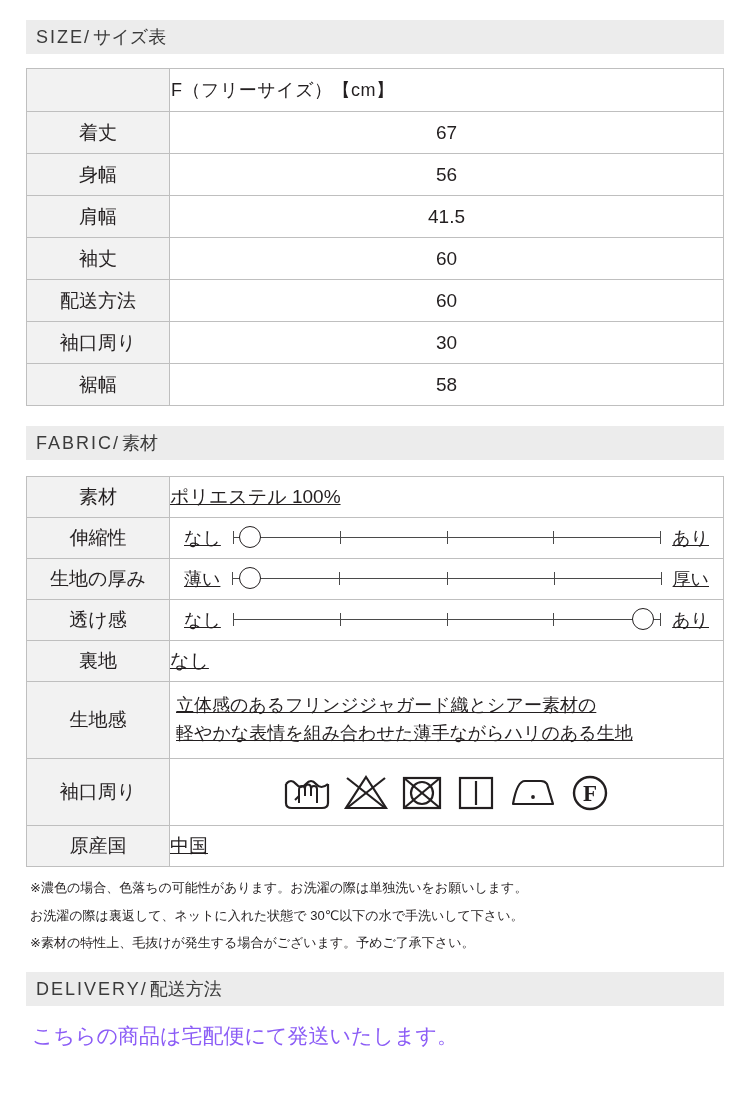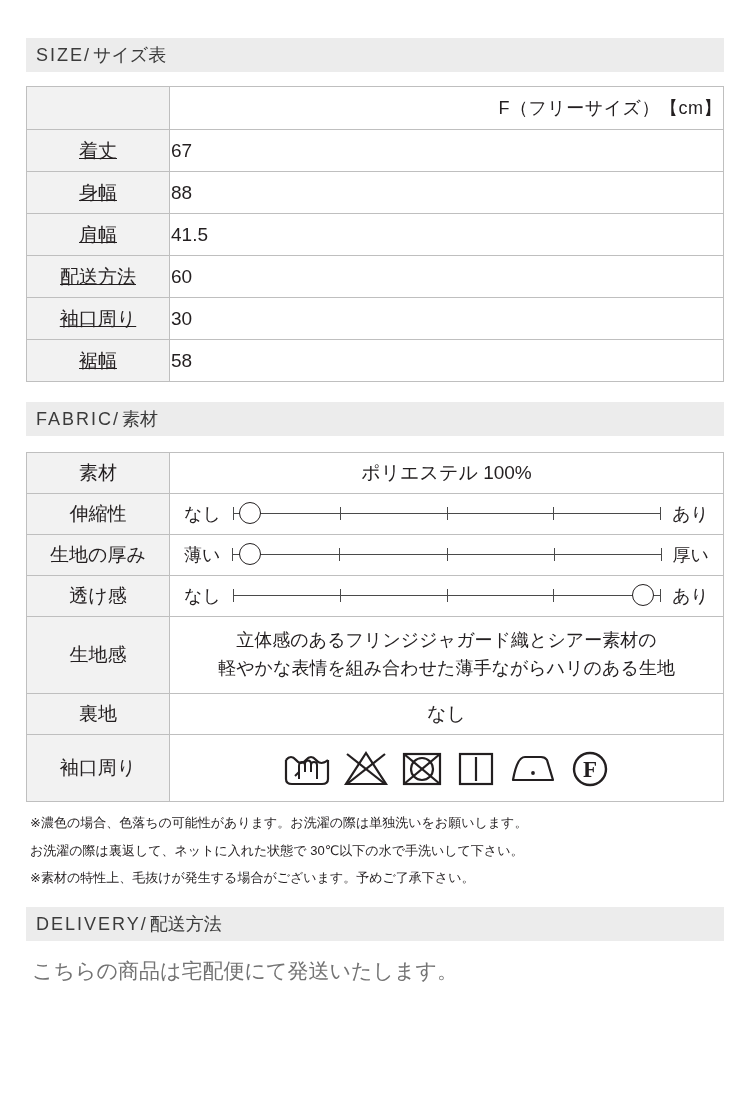--- a/index.html
+++ b/index.html
@@ -12,21 +12,21 @@
     height: 1100px;
     font-family: "Liberation Sans", "DejaVu Sans", sans-serif;
     color: #231f20;
     position: relative;
     overflow: hidden;
   }
   .page {
     width: 750px;
     height: 1100px;
     box-sizing: border-box;
-    padding: 18px 26px;
+    padding: 0 26px;
     border-radius: 15px;
   }
 
   
   .section-bar {
     background: #ececec;
     height: 34px;
     display: flex;
     align-items: center;
     padding-left: 10px;
@@ -59,50 +59,50 @@
     font-size: 19px;
     color: #231f20;
   }
   .size-table .hdr-blank {
     background: #f2f2f2;
     width: 140px;
     height: 40px;
   }
   .size-table .hdr-val {
     height: 40px;
-    text-align: right;
+    text-align: left;
     font-size: 18px;
     letter-spacing: 0.5px;
   }
   .size-table td.label {
     background: #f2f2f2;
     text-align: center;
     height: 39px;
     font-size: 19px;
-    text-decoration: underline;
   }
   .size-table td.value {
-    text-align: left;
+    text-align: center;
     height: 39px;
     font-size: 19px;
   }
 
   
   .fabric-table td.label {
     background: #f2f2f2;
     text-align: center;
     width: 140px;
     font-size: 19px;
     height: 38px;
   }
   .fabric-table td.value {
-    text-align: center;
+    text-align: left;
     font-size: 19px;
     padding: 0;
     height: 38px;
+    text-decoration: underline;
   }
   .scale-row {
     display: flex;
     align-items: center;
     justify-content: center;
     height: 38px;
     padding: 0 14px;
   }
   .scale-row .end-label {
     font-size: 18px;
@@ -166,21 +166,21 @@
     margin: 0 0 9px 0;
     font-size: 13px;
     line-height: 1.45;
     color: #231f20;
   }
 
   
   .delivery-text {
     font-size: 21px;
     padding: 16px 6px 0 6px;
-    color: #737373;
+    color: #8b5cf6;
   }
 </style>
 </head>
 <body>
 
 <div class="page">
 
   <div class="gap-20"></div>
 
   <div class="section-bar">
@@ -195,25 +195,29 @@
         <tr>
       <td class="hdr-blank"></td>
       <td class="hdr-val">F（フリーサイズ）【cm】</td>
     </tr>
     <tr>
       <td class="label">着丈</td>
       <td class="value">67</td>
     </tr>
     <tr>
       <td class="label">身幅</td>
-      <td class="value">88</td>
+      <td class="value">56</td>
     </tr>
     <tr>
       <td class="label">肩幅</td>
       <td class="value">41.5</td>
+    </tr>
+    <tr>
+      <td class="label">袖丈</td>
+      <td class="value">60</td>
     </tr>
     <tr>
       <td class="label">配送方法</td>
       <td class="value">60</td>
     </tr>
     <tr>
       <td class="label">袖口周り</td>
       <td class="value">30</td>
     </tr>
     <tr>
@@ -290,30 +294,30 @@
             <span class="tick" style="left:75%"></span>
             <span class="tick" style="left:100%"></span>
             <span class="marker" id="m-sheer" style="left: calc(96% - 11px);"></span>
           </span>
           <span class="end-label">あり</span>
         </div>
       </td>
     </tr>
 
     <tr>
+      <td class="label">裏地</td>
+      <td class="value">なし</td>
+    </tr>
+
+    <tr>
       <td class="label">生地感</td>
       <td class="value multiline">
         <div>立体感のあるフリンジジャガード織とシアー素材の</div>
         <div>軽やかな表情を組み合わせた薄手ながらハリのある生地</div>
       </td>
-    </tr>
-
-    <tr>
-      <td class="label">裏地</td>
-      <td class="value">なし</td>
     </tr>
 
     <tr>
       <td class="label">袖口周り</td>
       <td class="value wash">
         <div class="wash-icons">
 
           <span>
             <svg width="52" height="44" viewBox="0 0 52 44">
               <path d="M5 14 L5 33 Q5 38 11 38 L41 38 Q47 38 47 33 L47 14" fill="none" stroke="#231f20" stroke-width="2.2"></path>
@@ -360,20 +364,24 @@
             <svg width="46" height="44" viewBox="0 0 46 44">
               <circle cx="23" cy="23" r="16" fill="none" stroke="#231f20" stroke-width="2.4"></circle>
               <text x="23" y="31" text-anchor="middle" font-family="Liberation Serif, serif" font-size="23" font-weight="bold" fill="#231f20">F</text>
             </svg>
           </span>
 
         </div>
       </td>
     </tr>
 
+    <tr>
+      <td class="label">原産国</td>
+      <td class="value">中国</td>
+    </tr>
   </tbody>
     </table>
 
   <div class="notes">
     <p>※濃色の場合、色落ちの可能性があります。お洗濯の際は単独洗いをお願いします。</p>
     <p>お洗濯の際は裏返して、ネットに入れた状態で 30℃以下の水で手洗いして下さい。</p>
     <p>※素材の特性上、毛抜けが発生する場合がございます。予めご了承下さい。</p>
   </div>
 
   <div class="gap-10"></div>

